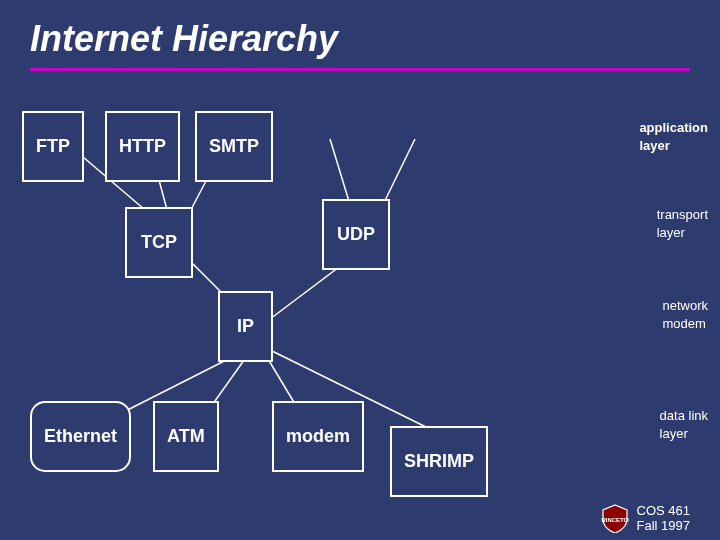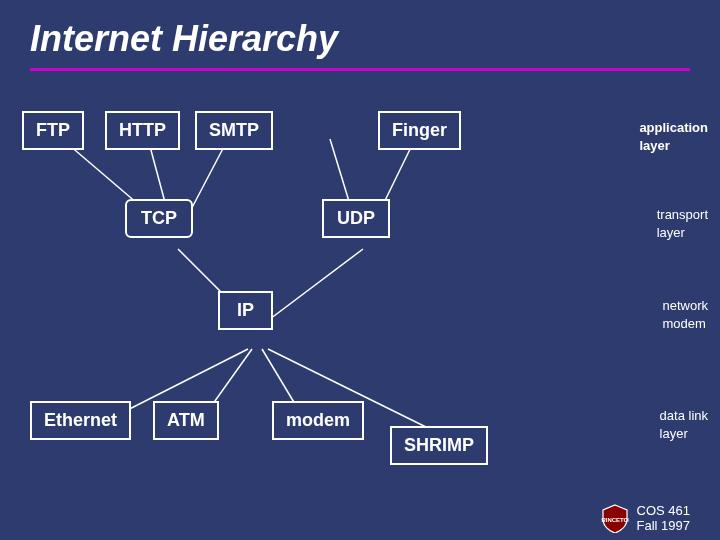--- a/index.html
+++ b/index.html
@@ -36,21 +36,21 @@
       padding: 20px 30px 10px 30px;
       position: relative;
     }
 
     
     .node {
       display: inline-flex;
       align-items: center;
       justify-content: center;
       border: 2px solid white;
-      padding: 7px 12px;
+      padding: 23px 12px;
       font-size: 18px;
       font-weight: bold;
       color: white;
       background: #2e3b6e;
       position: absolute;
       min-width: 70px;
       text-align: center;
     }
 
     
@@ -116,29 +116,28 @@
     <line x1="268" y1="278" x2="430" y2="358" stroke="white" stroke-width="1.5"></line>
   </svg>
 
   <div class="node" style="left: 22px; top: 40px; min-width: 60px;">FTP</div>
 
   <div class="node" style="left: 105px; top: 40px; min-width: 68px;">HTTP</div>
 
   <div class="node" style="left: 195px; top: 40px; min-width: 68px;">SMTP</div>
 
 
-  <div class="node" style="left: 378px; top: 40px; min-width: 75px;">Finger</div>
 
-  <div class="node" style="left: 125px; top: 128px; min-width: 68px; border-radius: 6px;">TCP</div>
+  <div class="node" style="left: 125px; top: 136px; min-width: 68px;">TCP</div>
 
   <div class="node" style="left: 322px; top: 128px; min-width: 68px;">UDP</div>
 
   <div class="node" style="left: 218px; top: 220px; min-width: 55px;">IP</div>
 
-  <div class="node" style="left: 30px; top: 330px; min-width: 90px;">Ethernet</div>
+  <div class="node" style="left: 30px; top: 330px; min-width: 90px; border-radius: 15px;">Ethernet</div>
 
   <div class="node" style="left: 153px; top: 330px; min-width: 60px;">ATM</div>
 
   <div class="node" style="left: 272px; top: 330px; min-width: 75px;">modem</div>
 
   <div class="node" style="left: 390px; top: 338px; min-width: 90px; margin-top: 17px;">SHRIMP</div>
 
   <div class="layer-label" style="top: 48px; right: 12px; font-size: 13px; line-height: 1.4; font-weight: bold;">
     <span style="white-space: pre-line;">application
 layer</span>

